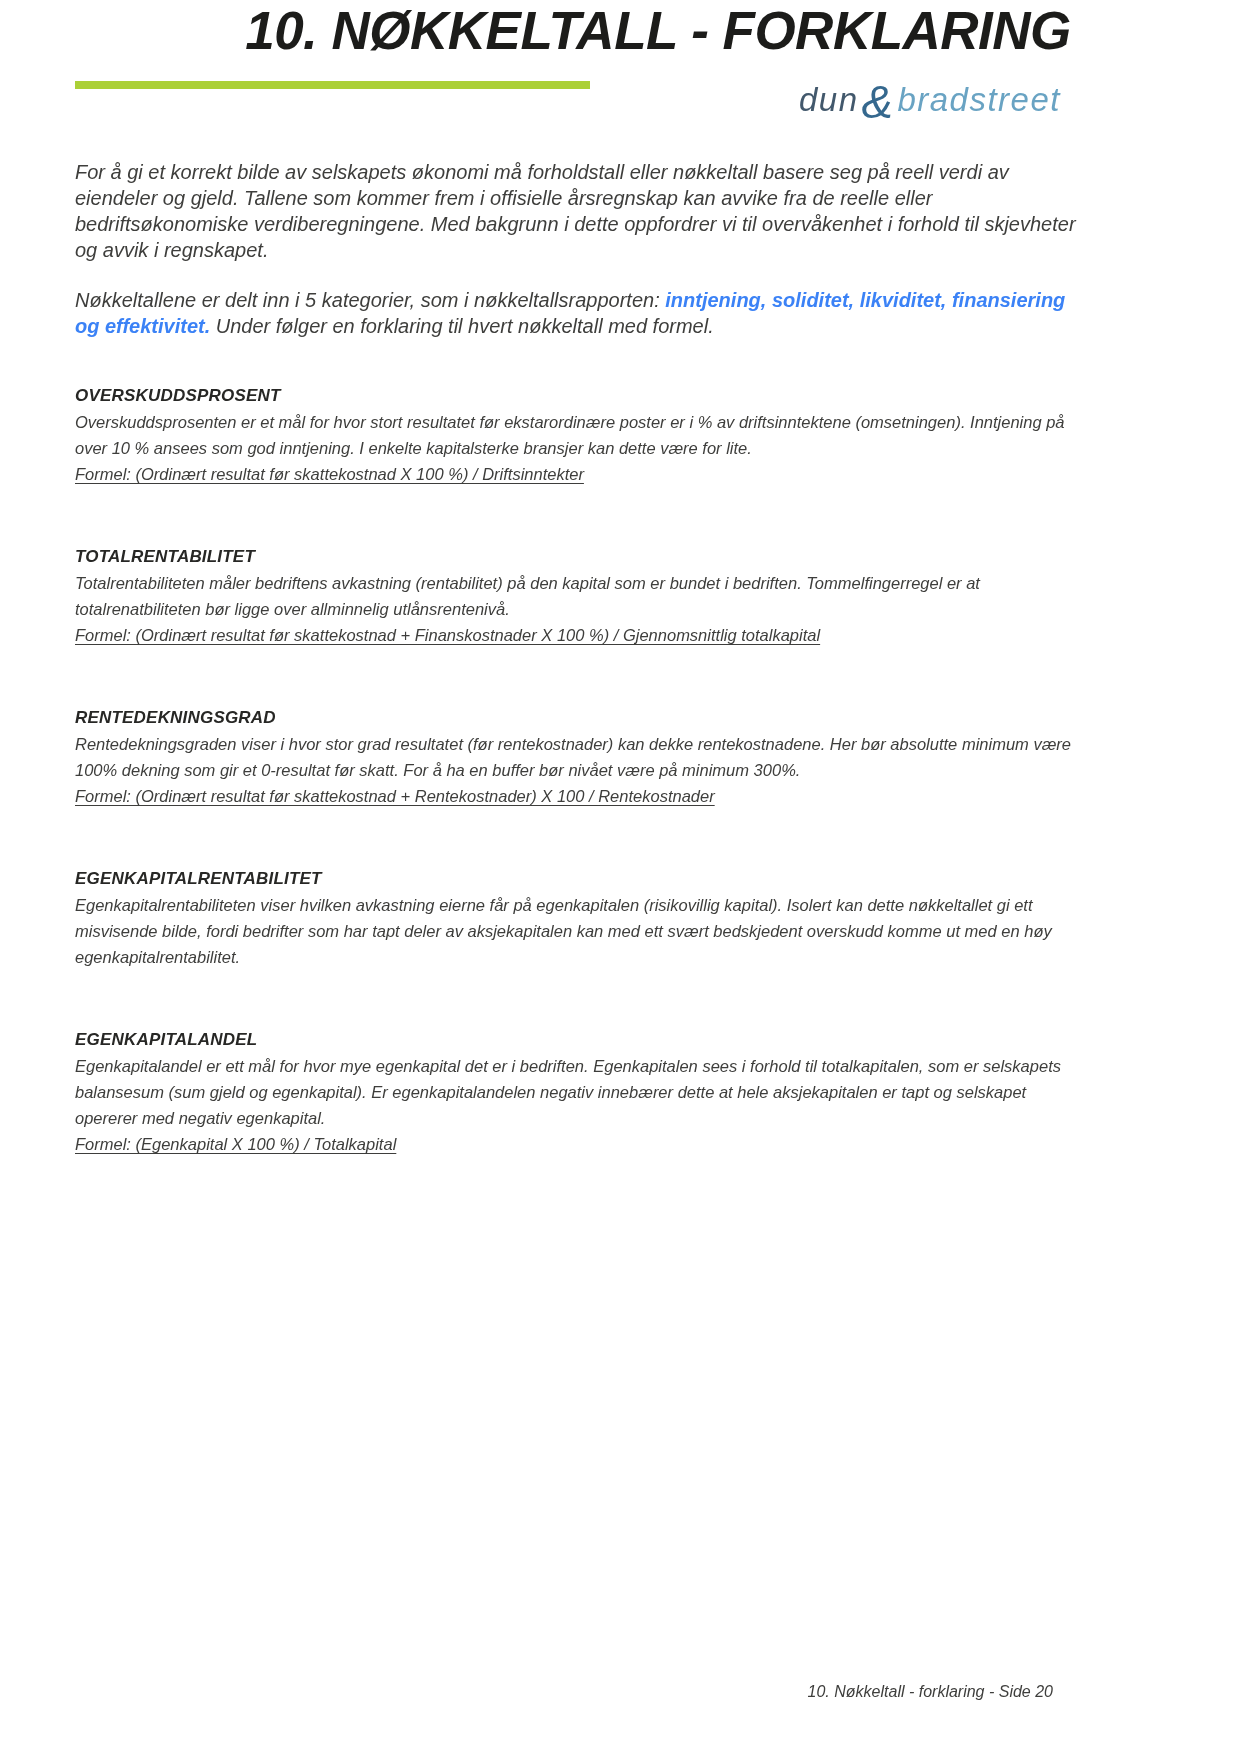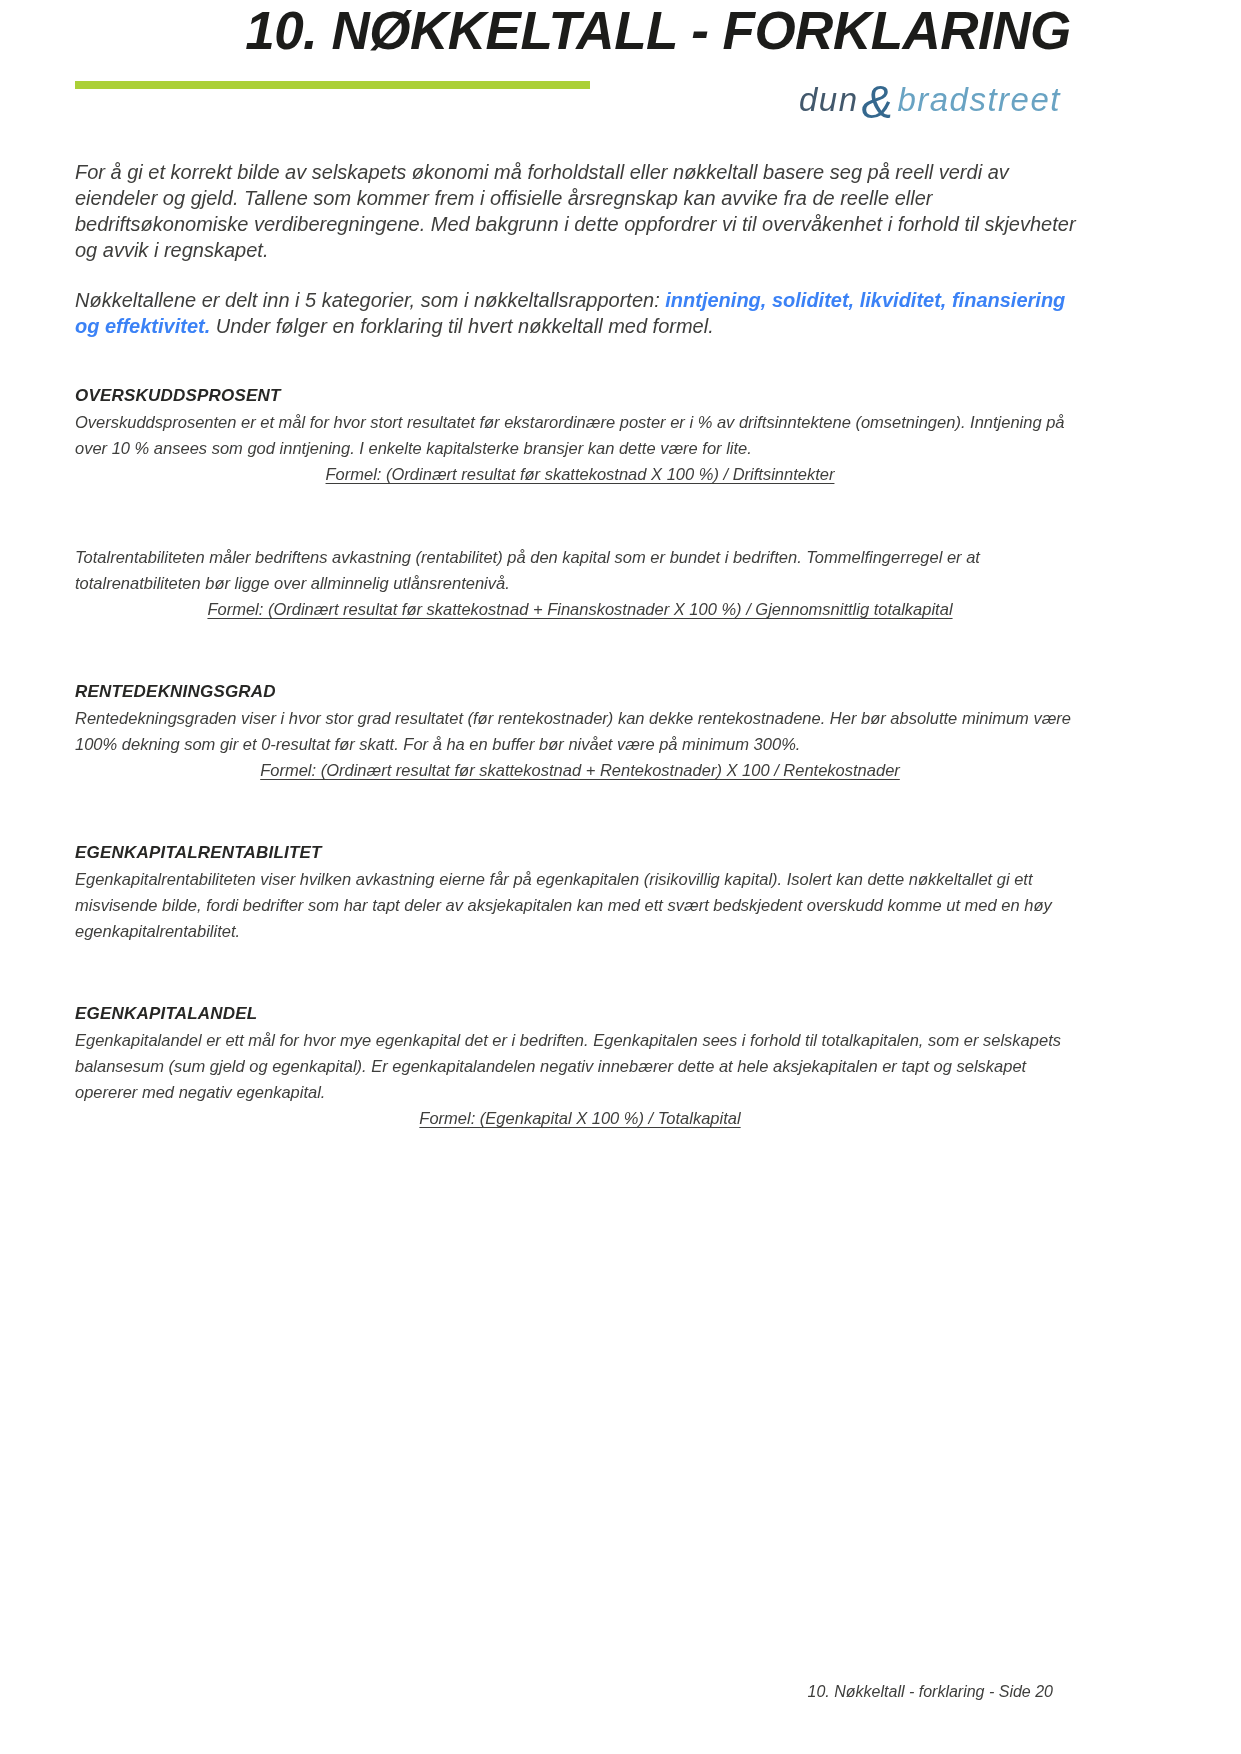--- a/index.html
+++ b/index.html
@@ -54,21 +54,21 @@
   .intro p + p{margin-top:24px;}
   .intro b{color:#3b82f6;margin-top:16px;}
   
   .sections{margin-top:44px;width:1010px;}
   .kpi-section{margin-bottom:57px;}
   .kpi-heading{
     font-size:17px;font-weight:bold;letter-spacing:0.2px;
     color:#272725;line-height:26px;
   }
   .kpi-body{font-size:16.5px;line-height:26px;}
-  .kpi-formula{font-size:16.5px;line-height:26px;text-decoration:underline;text-underline-offset:3px;text-align:center;}
+  .kpi-formula{font-size:16.5px;line-height:26px;text-decoration:underline;text-underline-offset:3px;}
   
   .footer{
     position:absolute;top:1683px;right:188px;
     font-size:16px;color:var(--text_body);
   }
 </style>
 </head>
 <body>
 
 <div class="page">
@@ -88,20 +88,21 @@
   </div>
 
   <div class="sections">
   <section class="kpi-section">
     <h2 class="kpi-heading">OVERSKUDDSPROSENT</h2>
     <p class="kpi-body">Overskuddsprosenten er et mål for hvor stort resultatet før ekstarordinære poster er i % av driftsinntektene (omsetningen). Inntjening på over 10 % ansees som god inntjening. I enkelte kapitalsterke bransjer kan dette være for lite.</p>
     <p class="kpi-formula">Formel: (Ordinært resultat før skattekostnad X 100 %) / Driftsinntekter</p>
   </section>
 
   <section class="kpi-section">
+    <h2 class="kpi-heading">TOTALRENTABILITET</h2>
     <p class="kpi-body">Totalrentabiliteten måler bedriftens avkastning (rentabilitet) på den kapital som er bundet i bedriften. Tommelfingerregel er at totalrenatbiliteten bør ligge over allminnelig utlånsrentenivå.</p>
     <p class="kpi-formula">Formel: (Ordinært resultat før skattekostnad + Finanskostnader X 100 %) / Gjennomsnittlig totalkapital</p>
   </section>
 
   <section class="kpi-section">
     <h2 class="kpi-heading">RENTEDEKNINGSGRAD</h2>
     <p class="kpi-body">Rentedekningsgraden viser i hvor stor grad resultatet (før rentekostnader) kan dekke rentekostnadene. Her bør absolutte minimum være 100% dekning som gir et 0-resultat før skatt. For å ha en buffer bør nivået være på minimum 300%.</p>
     <p class="kpi-formula">Formel: (Ordinært resultat før skattekostnad + Rentekostnader) X 100 / Rentekostnader</p>
   </section>
 

